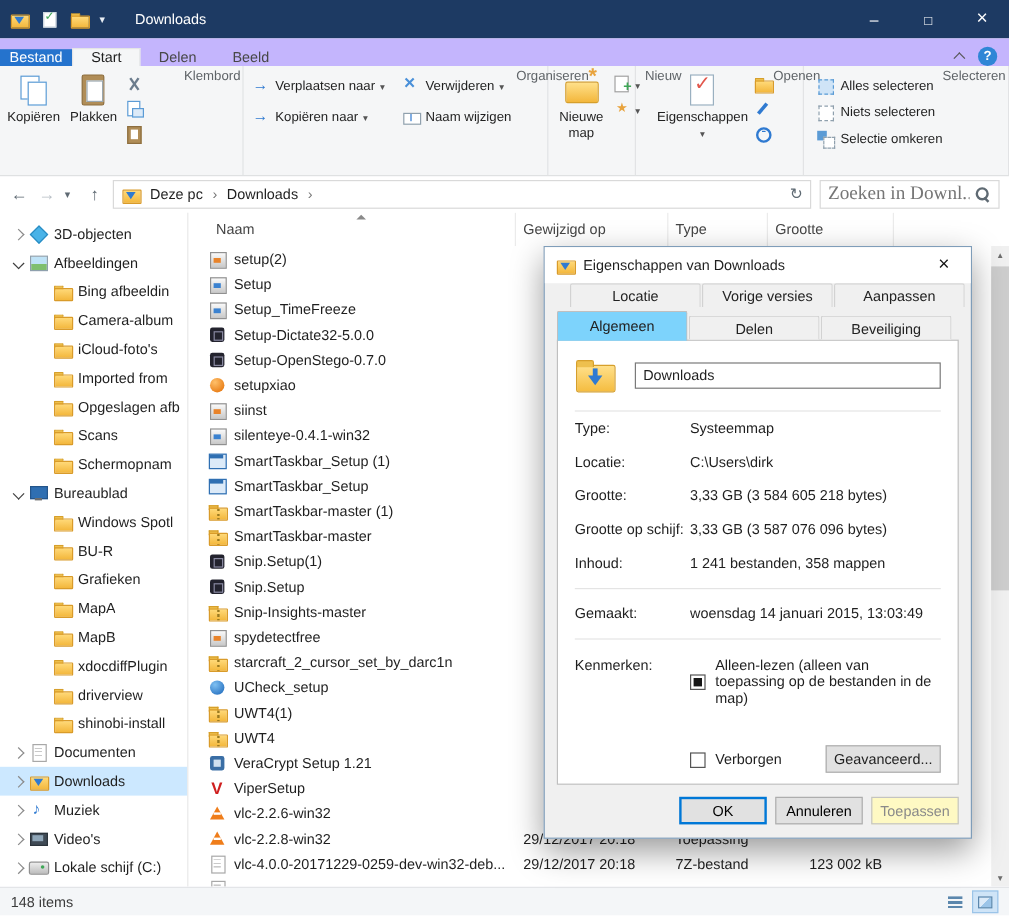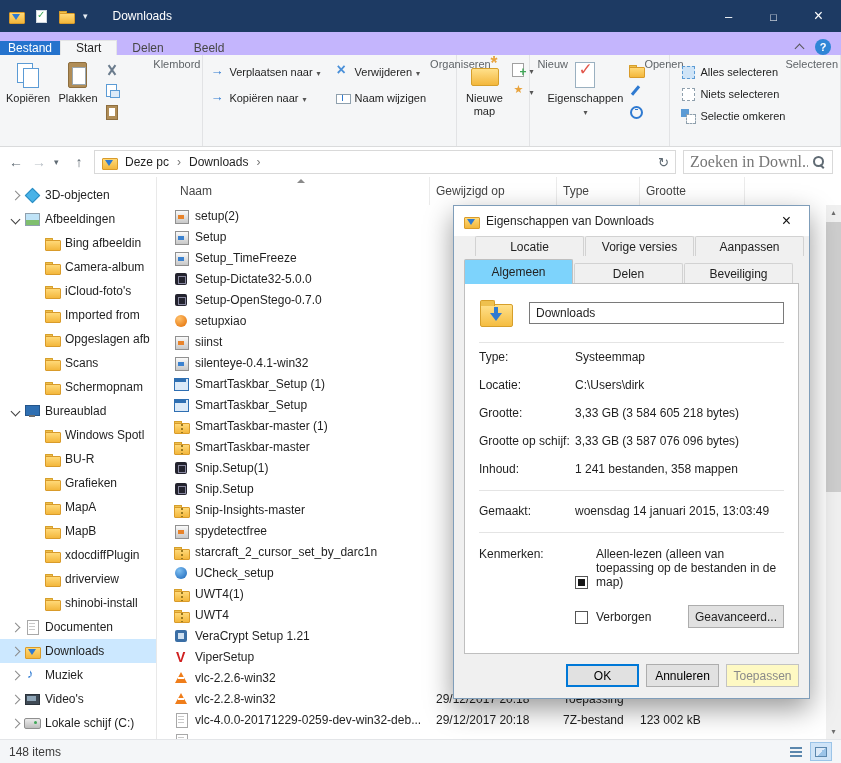--- a/index.html
+++ b/index.html
@@ -127,21 +127,21 @@
 .hc-name{width:273px;padding-left:23px;position:relative}
 .hc-date{width:127px}
 .hc-type{width:83px}
 .hc-size{width:105px}
 .sortup{position:absolute;left:140px;top:2px;width:0;height:0;border-left:4px solid transparent;border-right:4px solid transparent;border-bottom:4px solid #8a8a8a}
 .frow-item{display:flex;align-items:center;height:21px;padding-left:16px;white-space:nowrap}
 .frow-item .icx{margin-right:6px}
 .fname{width:235px;overflow:hidden}
 .fdate{width:127px;padding-left:6px;overflow:hidden}
 .ftype{width:83px;padding-left:6px;overflow:hidden}
-.fsize{width:105px;text-align:left;padding-right:10px}
+.fsize{width:105px;text-align:right;padding-right:10px}
 
 .vscroll{position:absolute;right:0;top:28px;bottom:0;width:15px;background:#f0f0f0}
 .varrow{position:absolute;left:0;width:15px;height:15px;display:flex;align-items:center;justify-content:center;font-size:8px;color:#6d6d6d}
 .varrow.up{top:0}
 .varrow.up::before{content:"▴"}
 .varrow.down{bottom:0}
 .varrow.down::before{content:"▾"}
 .vthumb{position:absolute;left:0;top:17px;width:15px;height:270px;background:#cdcdcd}
 
 
@@ -202,21 +202,21 @@
 .bigfolder{width:34px;height:30px;position:relative;flex:none}
 .bigfolder::before{content:"";position:absolute;left:1px;top:6px;width:31px;height:21px;background:linear-gradient(#ffe08a,#f5bd41);border:1px solid #d69f2b;border-radius:2px}
 .bigfolder::after{content:"";position:absolute;left:1px;top:2px;width:13px;height:5px;background:#eec04e;border:1px solid #d69f2b;border-bottom:none;border-radius:2px 2px 0 0}
 .dl-arrow{position:absolute;left:11px;top:9px;width:12px;height:15px;z-index:2}
 .dl-arrow::before{content:"";position:absolute;left:4px;top:0;width:4px;height:7px;background:#2f7ad1}
 .dl-arrow::after{content:"";position:absolute;left:0;top:6px;border-left:6px solid transparent;border-right:6px solid transparent;border-top:8px solid #2f7ad1}
 .name-input{flex:1;height:22px;border:1px solid #7a7a7a;padding:0 6px;font-family:"Liberation Sans",sans-serif;font-size:12px;color:#1f1f1f}
 .frowd{display:grid;grid-template-columns:96px 1fr;padding:7px 0;align-items:start}
 .fsep{border-top:1px solid #e4e4e4;margin:7px 0 6px}
 .attr-grid{display:grid;grid-template-columns:96px 1fr;padding-top:8px}
-.cbline{display:flex;gap:8px;margin-bottom:16px;align-items:flex-end}
+.cbline{display:flex;gap:8px;margin-bottom:32px;align-items:center}
 .cb{width:13px;height:13px;border:1px solid #555;background:#fff;flex:none;margin-top:1px;display:flex;align-items:center;justify-content:center}
 .cb.ind::before{content:"";width:7px;height:7px;background:#161616}
 .cbline2{display:flex;align-items:center;justify-content:space-between}
 .cbgroup{display:flex;gap:8px;align-items:center}
 .adv-btn{width:96px;height:23px;background:#e1e1e1;border:1px solid #adadad;font-family:"Liberation Sans",sans-serif;font-size:12px;color:#1f1f1f}
 .dlg-buttons{position:absolute;right:10px;bottom:11px;display:flex;gap:7px;z-index:4}
 .btn{min-width:73px;height:23px;background:#e1e1e1;border:1px solid #adadad;font-family:"Liberation Sans",sans-serif;font-size:12px;color:#000}
 .btn.primary{border:2px solid var(--accent,#0078d7)}
 .btn.disabled{background:#fef9c3;border-color:#c3c3c3;color:#8a8a8a}
 .rlabel{max-width:104px}

